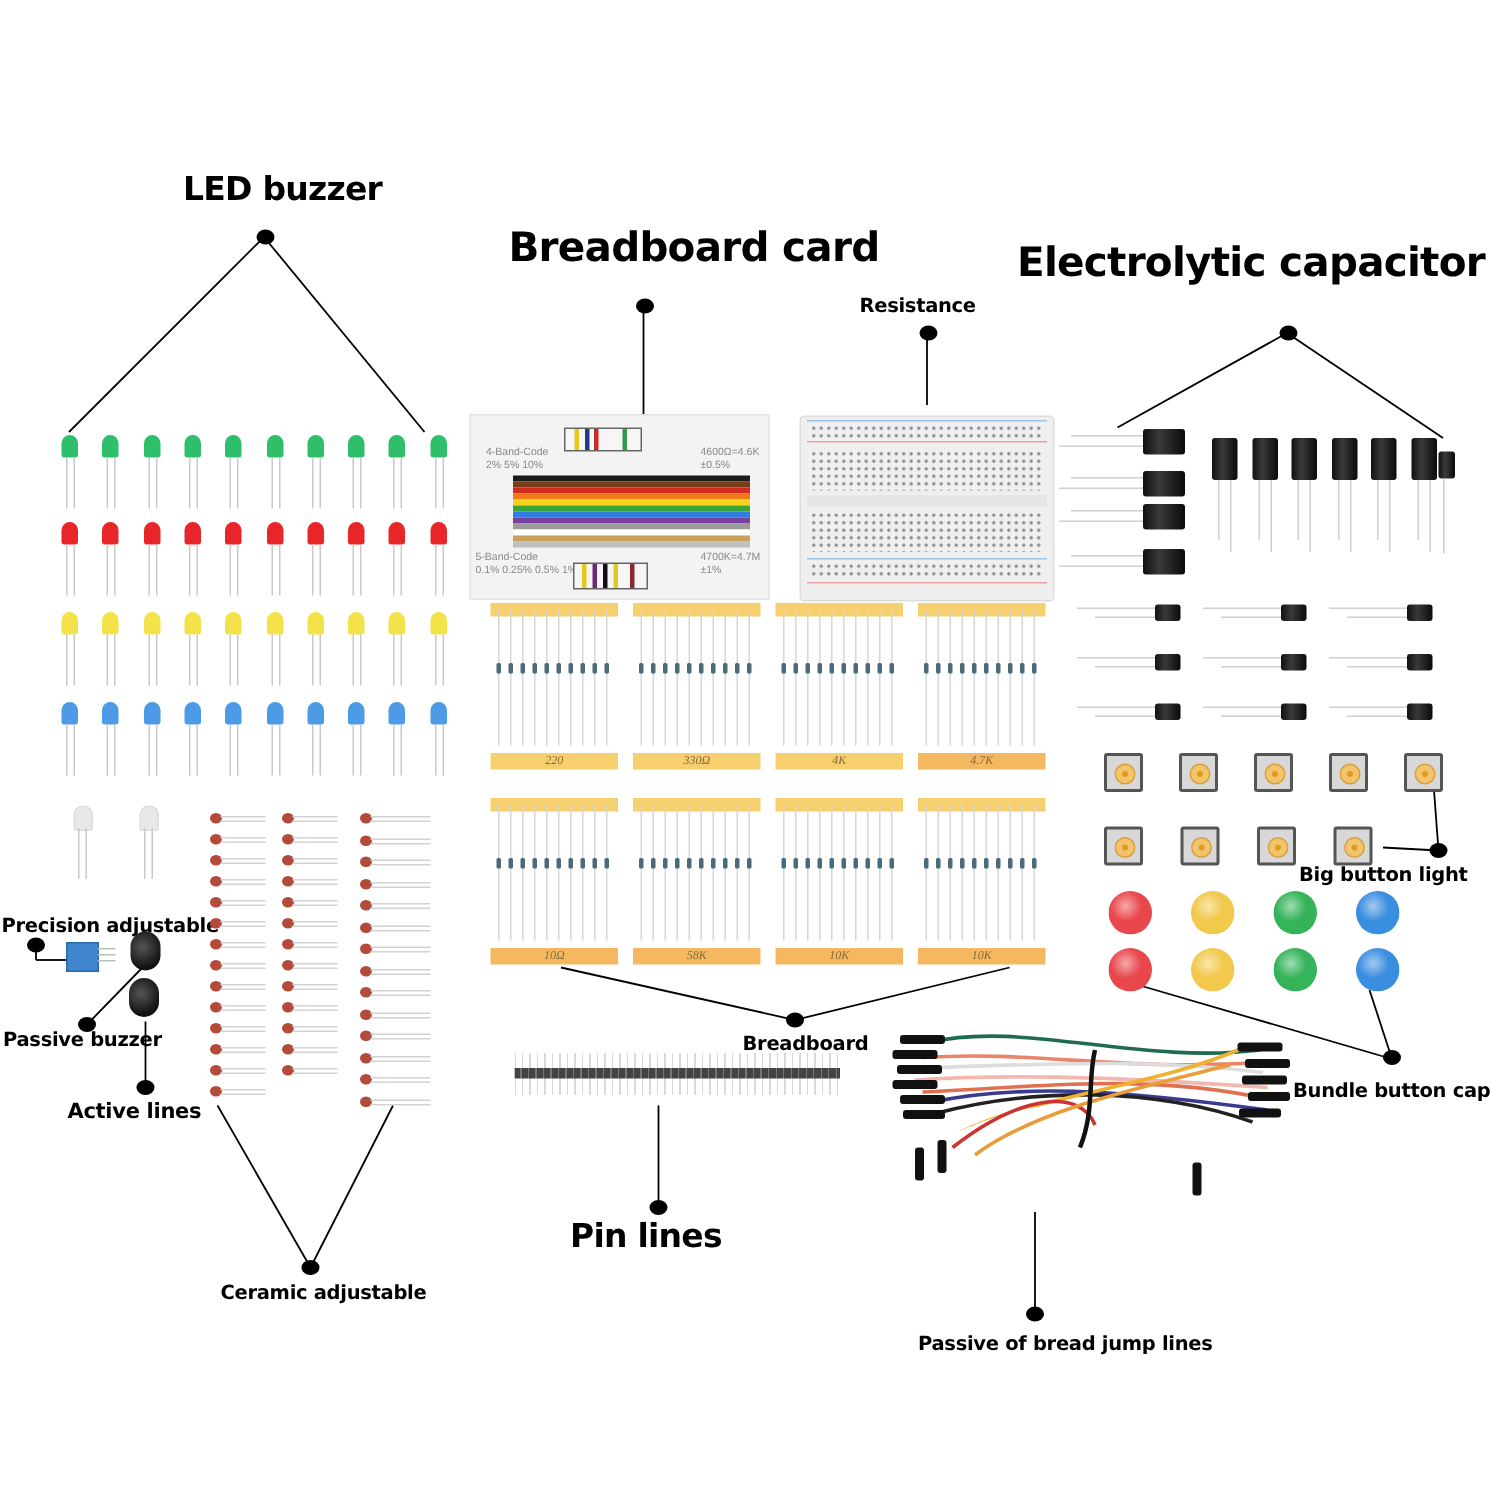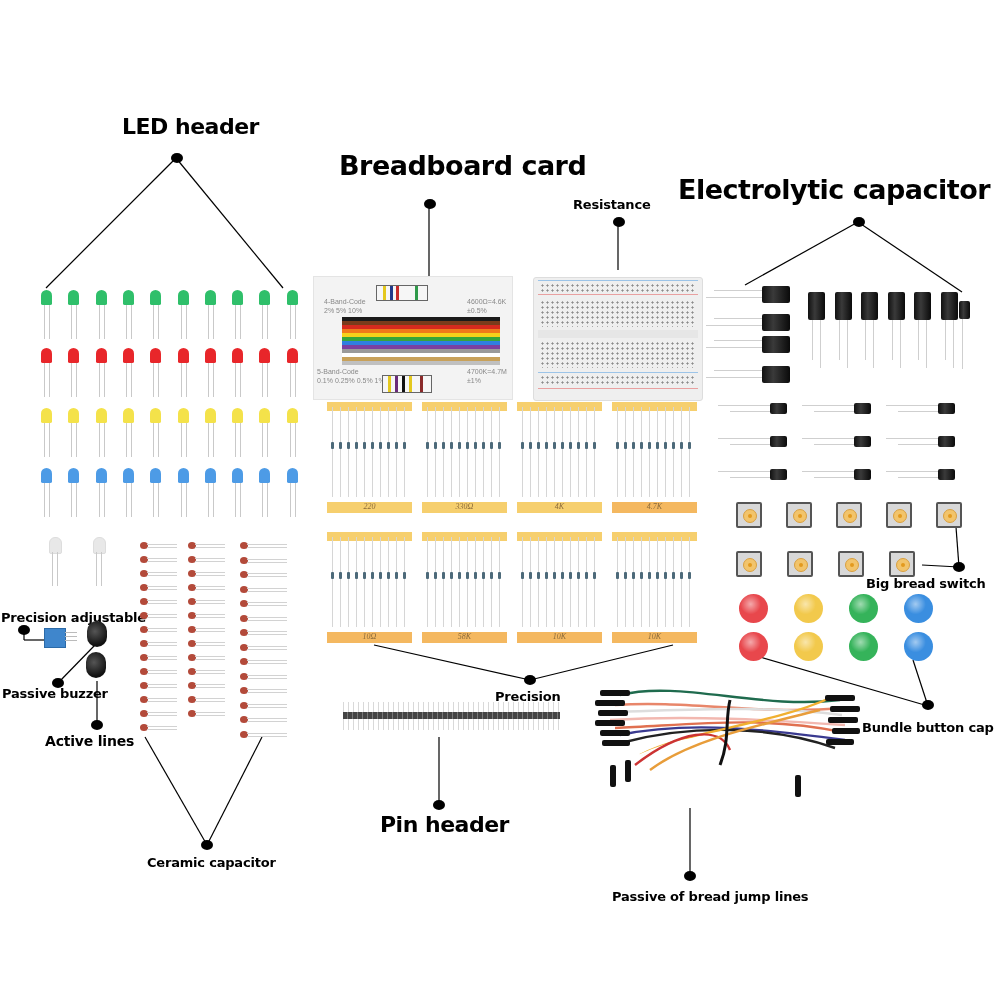--- a/index.html
+++ b/index.html
@@ -80,31 +80,31 @@
 <div class="dot" style="left:18px;top:625px;"></div>
 <div class="dot" style="left:52px;top:678px;"></div>
 <div class="dot" style="left:91px;top:720px;"></div>
 <div class="dot" style="left:201px;top:840px;"></div>
 <div class="dot" style="left:524px;top:675px;"></div>
 <div class="dot" style="left:433px;top:800px;"></div>
 <div class="dot" style="left:684px;top:871px;"></div>
 <div class="dot" style="left:953px;top:562px;"></div>
 <div class="dot" style="left:922px;top:700px;"></div>
 
-<div class="lbl med" style="left:122px;top:114px;">LED header</div>
+<div class="lbl med" style="left:122px;top:114px;">LED buzzer</div>
 <div class="lbl big" style="left:339px;top:150px;">Breadboard card</div>
 <div class="lbl small" style="left:573px;top:197px;">Resistance</div>
-<div class="lbl big" style="left:678px;top:174px;">Electrolytic capacitor</div>
+<div class="lbl big" style="left:678px;top:160px;">Electrolytic capacitor</div>
 <div class="lbl small" style="left:1px;top:610px;">Precision adjustable</div>
 <div class="lbl small" style="left:2px;top:686px;">Passive buzzer</div>
 <div class="lbl small" style="left:45px;top:733px;font-size:14px;">Active lines</div>
-<div class="lbl small" style="left:147px;top:855px;">Ceramic capacitor</div>
-<div class="lbl small" style="left:495px;top:689px;">Precision</div>
-<div class="lbl med" style="left:380px;top:812px;">Pin header</div>
-<div class="lbl small" style="left:866px;top:576px;">Big bread switch</div>
+<div class="lbl small" style="left:147px;top:855px;">Ceramic adjustable</div>
+<div class="lbl small" style="left:495px;top:689px;">Breadboard</div>
+<div class="lbl med" style="left:380px;top:812px;">Pin lines</div>
+<div class="lbl small" style="left:866px;top:576px;">Big button light</div>
 <div class="lbl small" style="left:862px;top:720px;">Bundle button cap</div>
 <div class="lbl small" style="left:612px;top:889px;">Passive of bread jump lines</div>
 
 <div id="led-grid"></div>
 
 <div class="led" style="left:49px;top:537px;">
     <div class="head" style="background:#e8e8e8;border:1px solid #ddd;"></div>
     <div class="leg" style="left:3px;"></div>
     <div class="leg" style="left:8px;"></div>
   </div>

